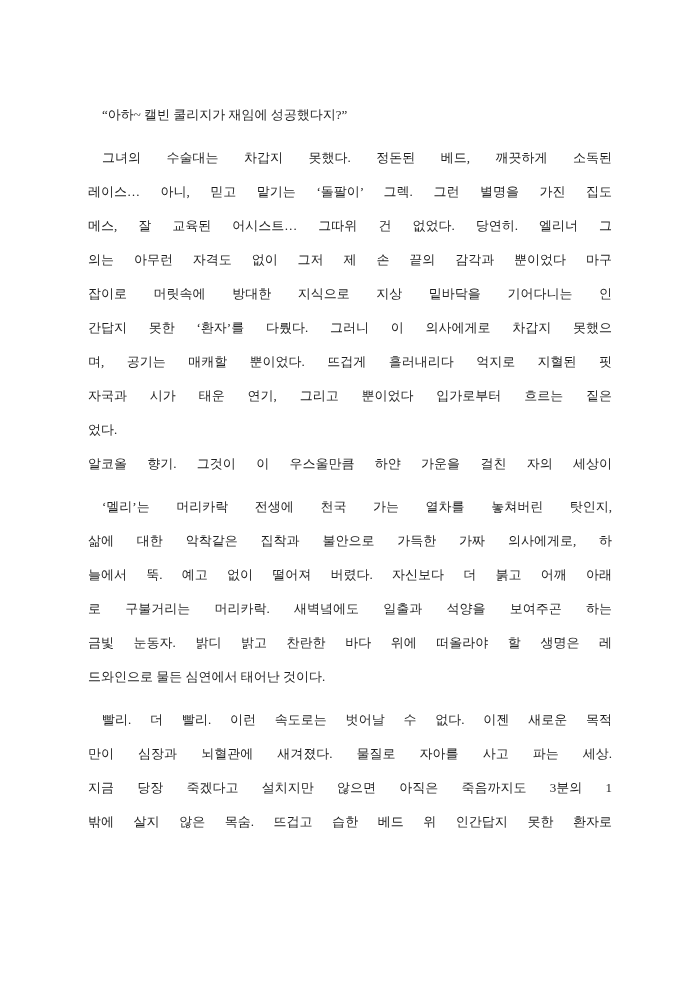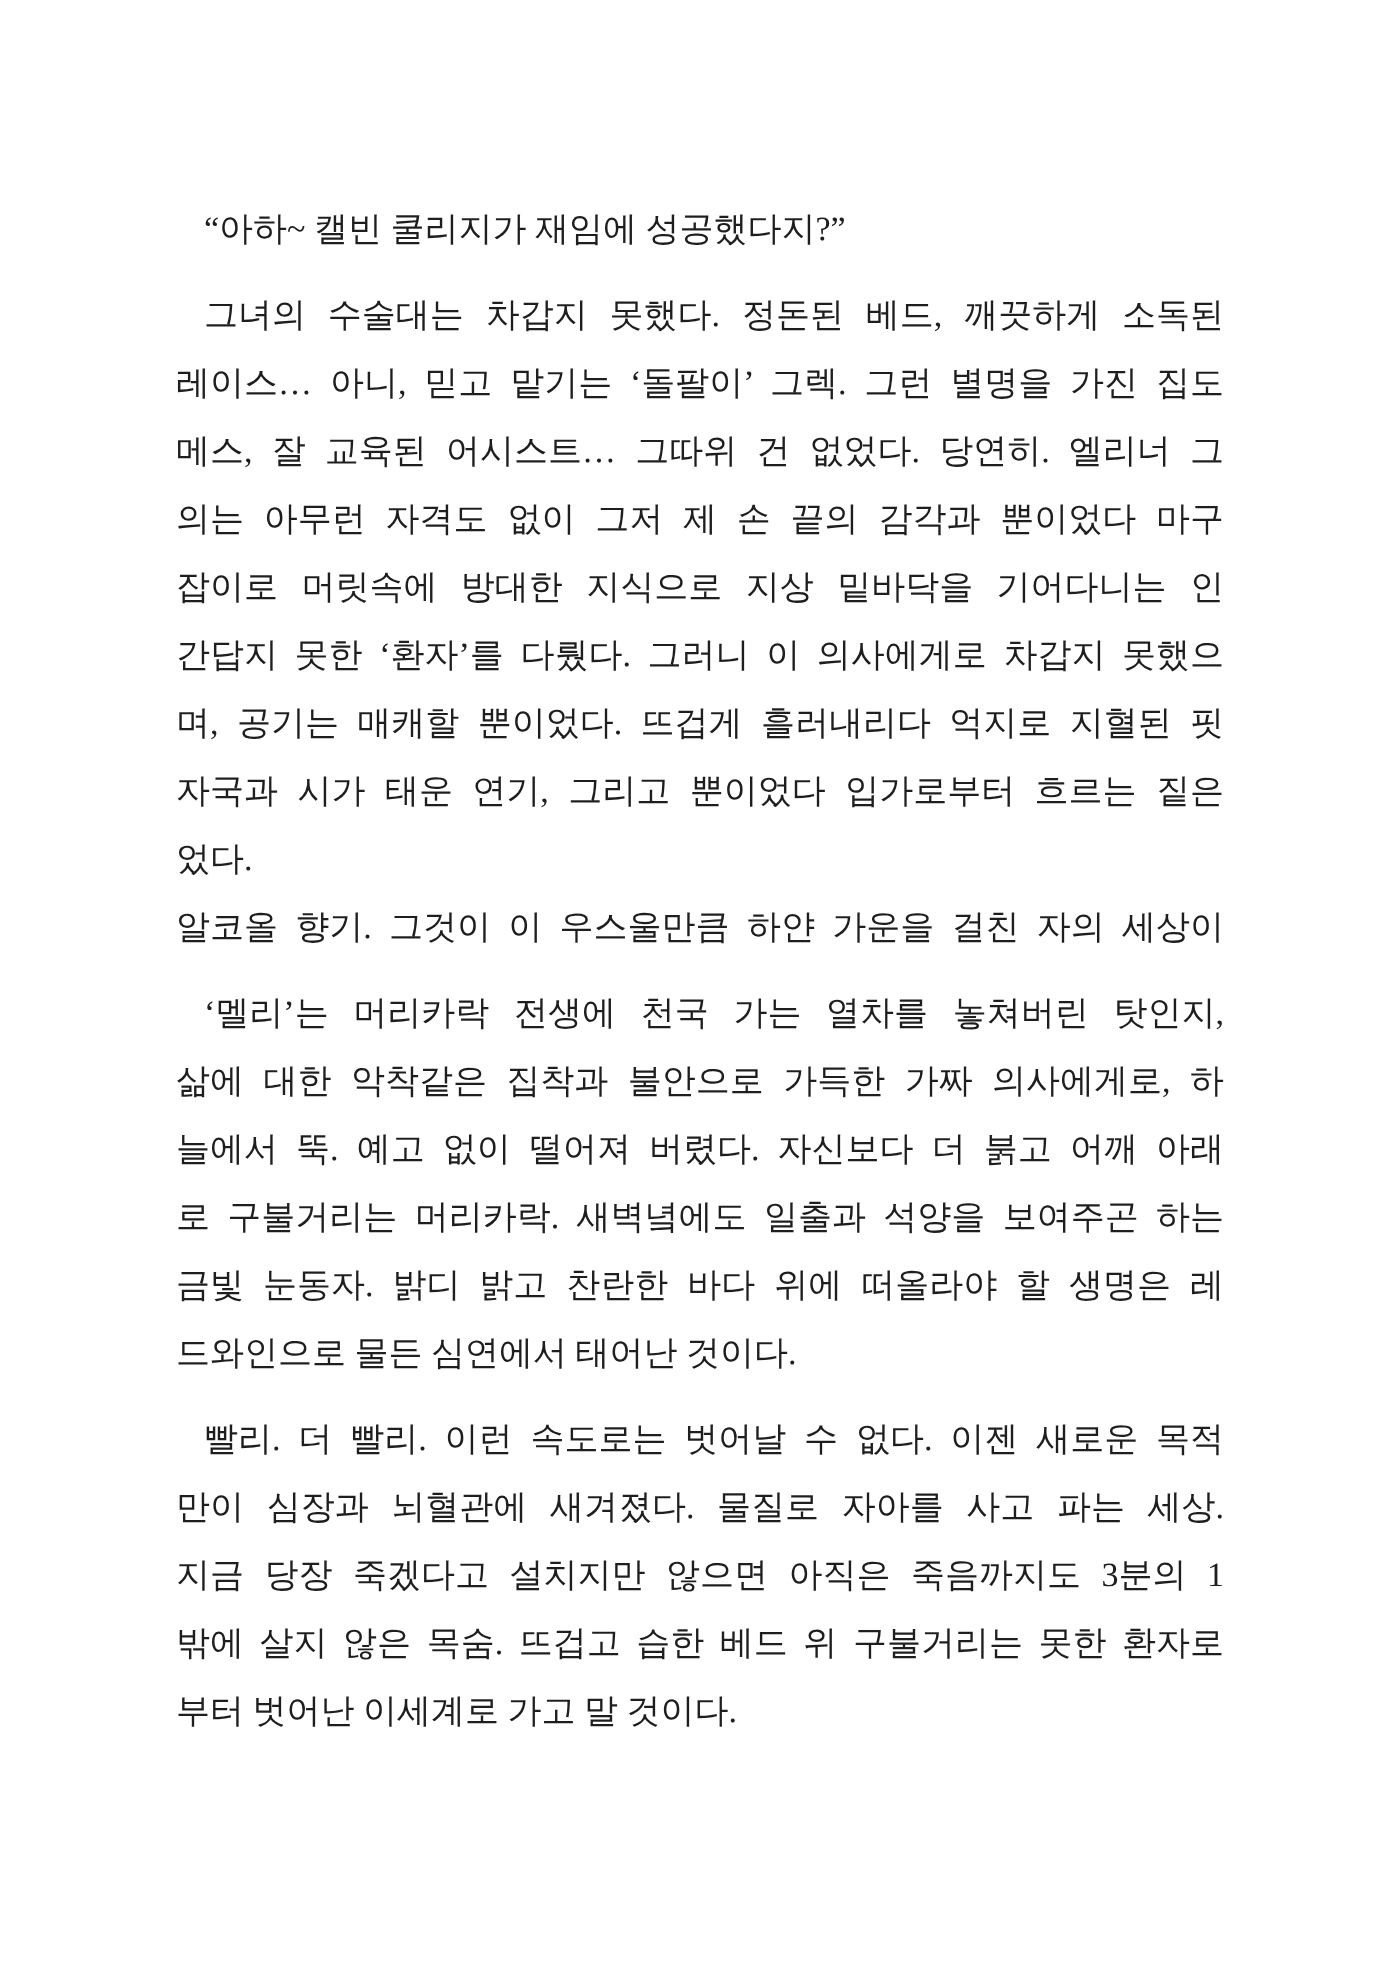--- a/index.html
+++ b/index.html
@@ -9,21 +9,21 @@
   }
   .page {
     position: relative;
     box-sizing: border-box;
     width: 696px;
     height: 992px;
     margin: 0;
     background: var(--page-bg, #ffffff);
     color: var(--page-fg, #1e1e1e);
     font-family: "Liberation Serif", "DejaVu Serif", serif;
-    font-size: 17px;
+    font-size: 13px;
     line-height: 34px;
     overflow: hidden;
   }
   .text-body {
     position: absolute;
     left: 88px;
     top: 98px;
     width: 524px;
   }
   .paragraph {
@@ -68,17 +68,16 @@
         <div class="line">삶에 대한 악착같은 집착과 불안으로 가득한 가짜 의사에게로, 하</div>
         <div class="line">늘에서 뚝. 예고 없이 떨어져 버렸다. 자신보다 더 붉고 어깨 아래</div>
         <div class="line">로 구불거리는 머리카락. 새벽녘에도 일출과 석양을 보여주곤 하는</div>
         <div class="line">금빛 눈동자. 밝디 밝고 찬란한 바다 위에 떠올라야 할 생명은 레</div>
         <div class="line last">드와인으로 물든 심연에서 태어난 것이다.</div>
       </div>
       <div class="paragraph">
         <div class="line first">빨리. 더 빨리. 이런 속도로는 벗어날 수 없다. 이젠 새로운 목적</div>
         <div class="line">만이 심장과 뇌혈관에 새겨졌다. 물질로 자아를 사고 파는 세상.</div>
         <div class="line">지금 당장 죽겠다고 설치지만 않으면 아직은 죽음까지도 3분의 1</div>
-        <div class="line">밖에 살지 않은 목숨. 뜨겁고 습한 베드 위 구불거리는 못한 환자로</div>
-        <div class="line last">부터 벗어난 이세계로 가고 말 것이다.</div>
+        <div class="line">밖에 살지 않은 목숨. 뜨겁고 습한 베드 위 인간답지 못한 환자로</div>
       </div>
     </article>
 </main>
 
 </body></html>

